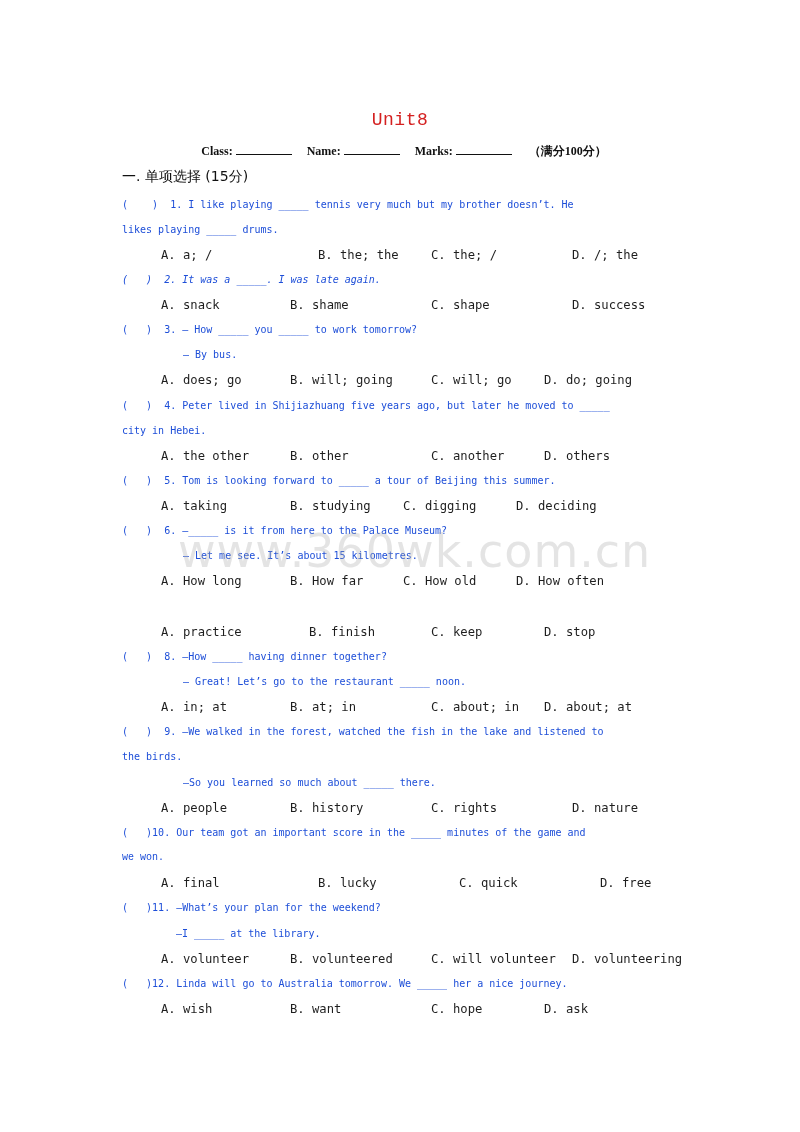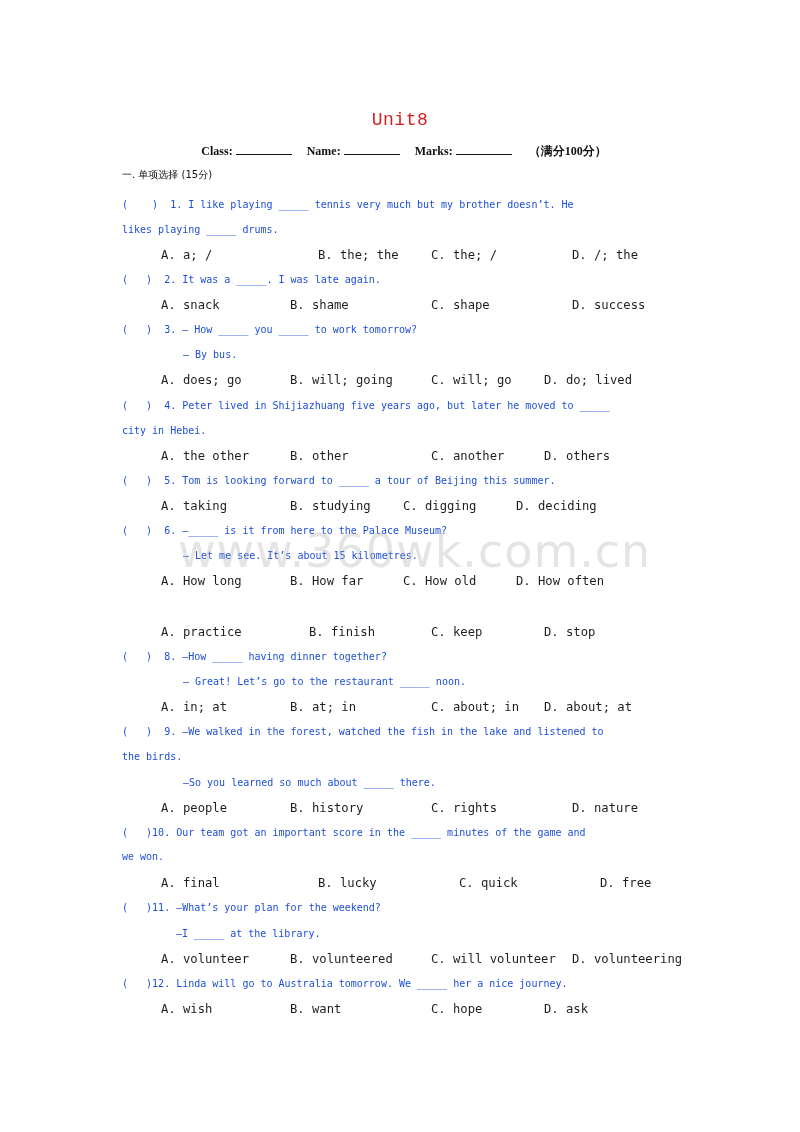--- a/index.html
+++ b/index.html
@@ -53,21 +53,21 @@
       height: 10px;
       vertical-align: baseline;
       margin-right: 4px;
     }
     .header-line .note { margin-left: 10px; font-weight: bold; }
     .section-title {
       position: absolute;
       top: 168px;
       left: 122px;
       font-family: "DejaVu Sans", "Liberation Sans", sans-serif;
-      font-size: 10px;
+      font-size: 14px;
       color: #111;
       white-space: nowrap;
     }
     .line {
       position: absolute;
       left: 122px;
       font-size: 10px;
       line-height: 16px;
       white-space: pre;
       color: #1d4ed8;
@@ -107,32 +107,32 @@
 
   <div class="section-title">一. 单项选择 (15分)</div>
 
   <div class="line" style="top:197px;">(    )  1. I like playing _____ tennis very much but my brother doesn’t. He</div>
   <div class="line" style="top:222px;">likes playing _____ drums.</div>
   <div class="opt" style="top:247px;left:161px;">A. a; /</div>
   <div class="opt" style="top:247px;left:318px;">B. the; the</div>
   <div class="opt" style="top:247px;left:431px;">C. the; /</div>
   <div class="opt" style="top:247px;left:572px;">D. /; the</div>
 
-  <div class="line" style="top:272px;">(   )  2. It was a _____. I was late again.</div>
+  <div class="line" style="top:272px;font-style:italic;">(   )  2. It was a _____. I was late again.</div>
   <div class="opt" style="top:297px;left:161px;">A. snack</div>
   <div class="opt" style="top:297px;left:290px;">B. shame</div>
   <div class="opt" style="top:297px;left:431px;">C. shape</div>
   <div class="opt" style="top:297px;left:572px;">D. success</div>
 
   <div class="line" style="top:322px;">(   )  3. — How _____ you _____ to work tomorrow?</div>
   <div class="line" style="top:347px;left:183px;">— By bus.</div>
   <div class="opt" style="top:372px;left:161px;">A. does; go</div>
   <div class="opt" style="top:372px;left:290px;">B. will; going</div>
   <div class="opt" style="top:372px;left:431px;">C. will; go</div>
-  <div class="opt" style="top:372px;left:544px;">D. do; lived</div>
+  <div class="opt" style="top:372px;left:544px;">D. do; going</div>
 
   <div class="line" style="top:398px;">(   )  4. Peter lived in Shijiazhuang five years ago, but later he moved to _____</div>
   <div class="line" style="top:423px;">city in Hebei.</div>
   <div class="opt" style="top:448px;left:161px;">A. the other</div>
   <div class="opt" style="top:448px;left:290px;">B. other</div>
   <div class="opt" style="top:448px;left:431px;">C. another</div>
   <div class="opt" style="top:448px;left:544px;">D. others</div>
 
   <div class="line" style="top:473px;">(   )  5. Tom is looking forward to _____ a tour of Beijing this summer.</div>
   <div class="opt" style="top:498px;left:161px;">A. taking</div>

